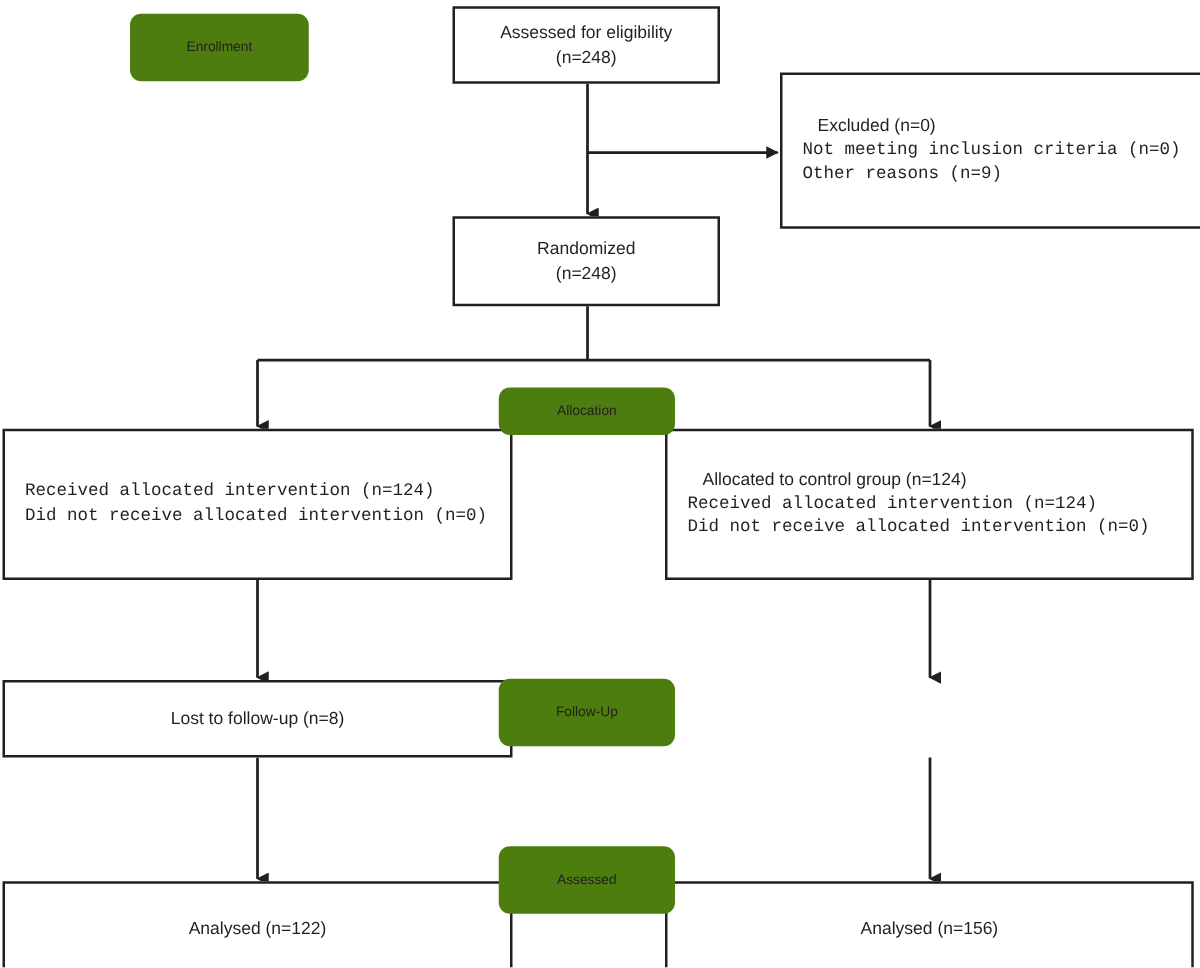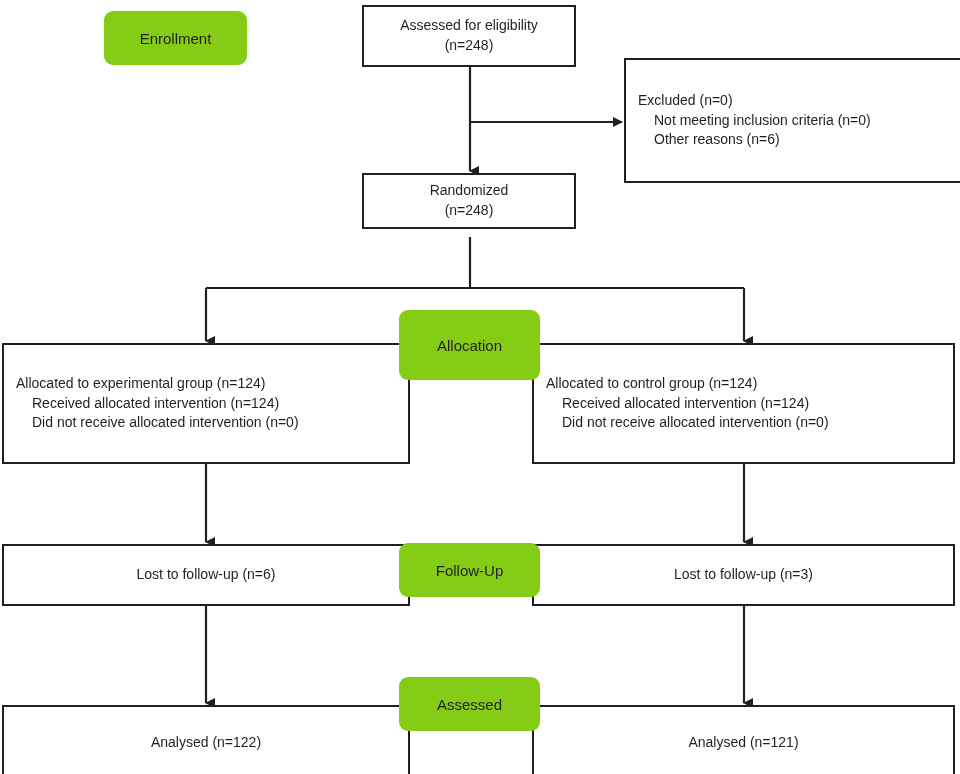--- a/index.html
+++ b/index.html
@@ -44,35 +44,36 @@
   }
   .node.lefttext {
     align-items: flex-start;
     text-align: left;
   }
   .node .line {
     display: block;
     white-space: pre;
   }
   .node .pad {
-    padding-left: 12px;
+    padding-left: 28px;
   }
   .node .indent {
-    padding-left: 28px;
+    padding-left: 16px;
+    font-family: Liberation Mono, monospace;
   }
   .stage {
     position: absolute;
     box-sizing: border-box;
     display: flex;
     align-items: center;
     justify-content: center;
-    background: #84cc16;
+    background: #4d7c0f;
     border-radius: 9px;
     color: #231f20;
-    font-size: 15px;
+    font-size: 11px;
     z-index: 3;
   }
 </style>
 </head>
 <body>
 
 <div id="diagram">
 
   <svg id="connectors" viewBox="0 0 960 774" width="960" height="774">
     <defs>
@@ -100,69 +101,65 @@
 
       <line x1="206" y1="606" x2="206" y2="703" marker-end="url(#arrowDown)"></line>
       <line x1="744" y1="606" x2="744" y2="703" marker-end="url(#arrowDown)"></line>
     </g>
   </svg>
 
   <div class="stage" style="left:104px; top:11px; width:143px; height:54px;">
     <span>Enrollment</span>
   </div>
 
-  <div class="stage" style="left:399px; top:310px; width:141px; height:70px;">
+  <div class="stage" style="left:399px; top:310px; width:141px; height:38px;">
     <span>Allocation</span>
   </div>
 
   <div class="stage" style="left:399px; top:515px; width:141px; height:54px;margin-top:28px;">
     <span>Follow-Up</span>
   </div>
 
   <div class="stage" style="left:399px; top:677px; width:141px; height:54px;">
     <span>Assessed</span>
   </div>
 
   <div class="node center" style="left:362px; top:5px; width:214px; height:62px;">
     <span class="line">Assessed for eligibility</span>
     <span class="line">(n=248)</span>
   </div>
 
   <div class="node lefttext" style="left:624px; top:58px; width:338px; height:125px;">
     <span class="line pad">Excluded (n=0)</span>
     <span class="line indent">Not meeting inclusion criteria (n=0)</span>
-    <span class="line indent">Other reasons (n=6)</span>
+    <span class="line indent">Other reasons (n=9)</span>
   </div>
 
-  <div class="node center" style="left:362px; top:173px; width:214px; height:56px;">
+  <div class="node center" style="left:362px; top:173px; width:214px; height:72px;">
     <span class="line">Randomized</span>
     <span class="line">(n=248)</span>
   </div>
 
   <div class="node lefttext" style="left:2px; top:343px; width:408px; height:121px;">
-    <span class="line pad">Allocated to experimental group (n=124)</span>
     <span class="line indent">Received allocated intervention (n=124)</span>
     <span class="line indent">Did not receive allocated intervention (n=0)</span>
   </div>
 
   <div class="node lefttext" style="left:532px; top:343px; width:423px; height:121px;">
     <span class="line pad">Allocated to control group (n=124)</span>
     <span class="line indent">Received allocated intervention (n=124)</span>
     <span class="line indent">Did not receive allocated intervention (n=0)</span>
   </div>
 
   <div class="node center" style="left:2px; top:544px; width:408px; height:62px;">
-    <span class="line">Lost to follow-up (n=6)</span>
+    <span class="line">Lost to follow-up (n=8)</span>
   </div>
 
-  <div class="node center" style="left:532px; top:544px; width:423px; height:62px;">
-    <span class="line">Lost to follow-up (n=3)</span>
-  </div>
 
   <div class="node center" style="left:2px; top:705px; width:408px; height:76px;">
     <span class="line">Analysed (n=122)</span>
   </div>
 
   <div class="node center" style="left:532px; top:705px; width:423px; height:76px;">
-    <span class="line">Analysed (n=121)</span>
+    <span class="line">Analysed (n=156)</span>
   </div>
 
 </div>
 
 </body></html>

